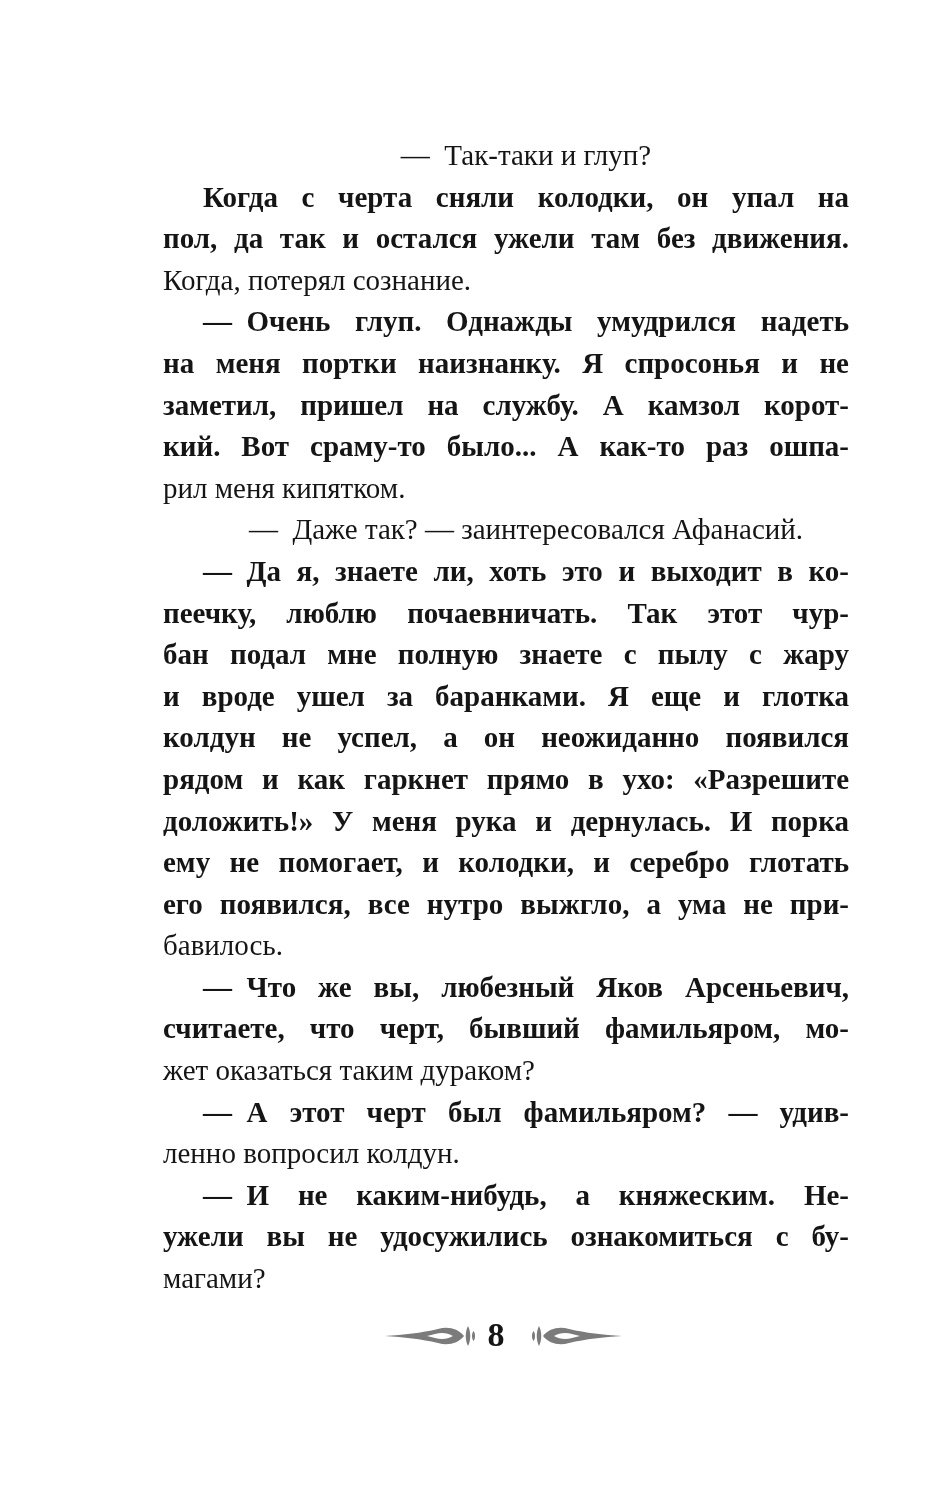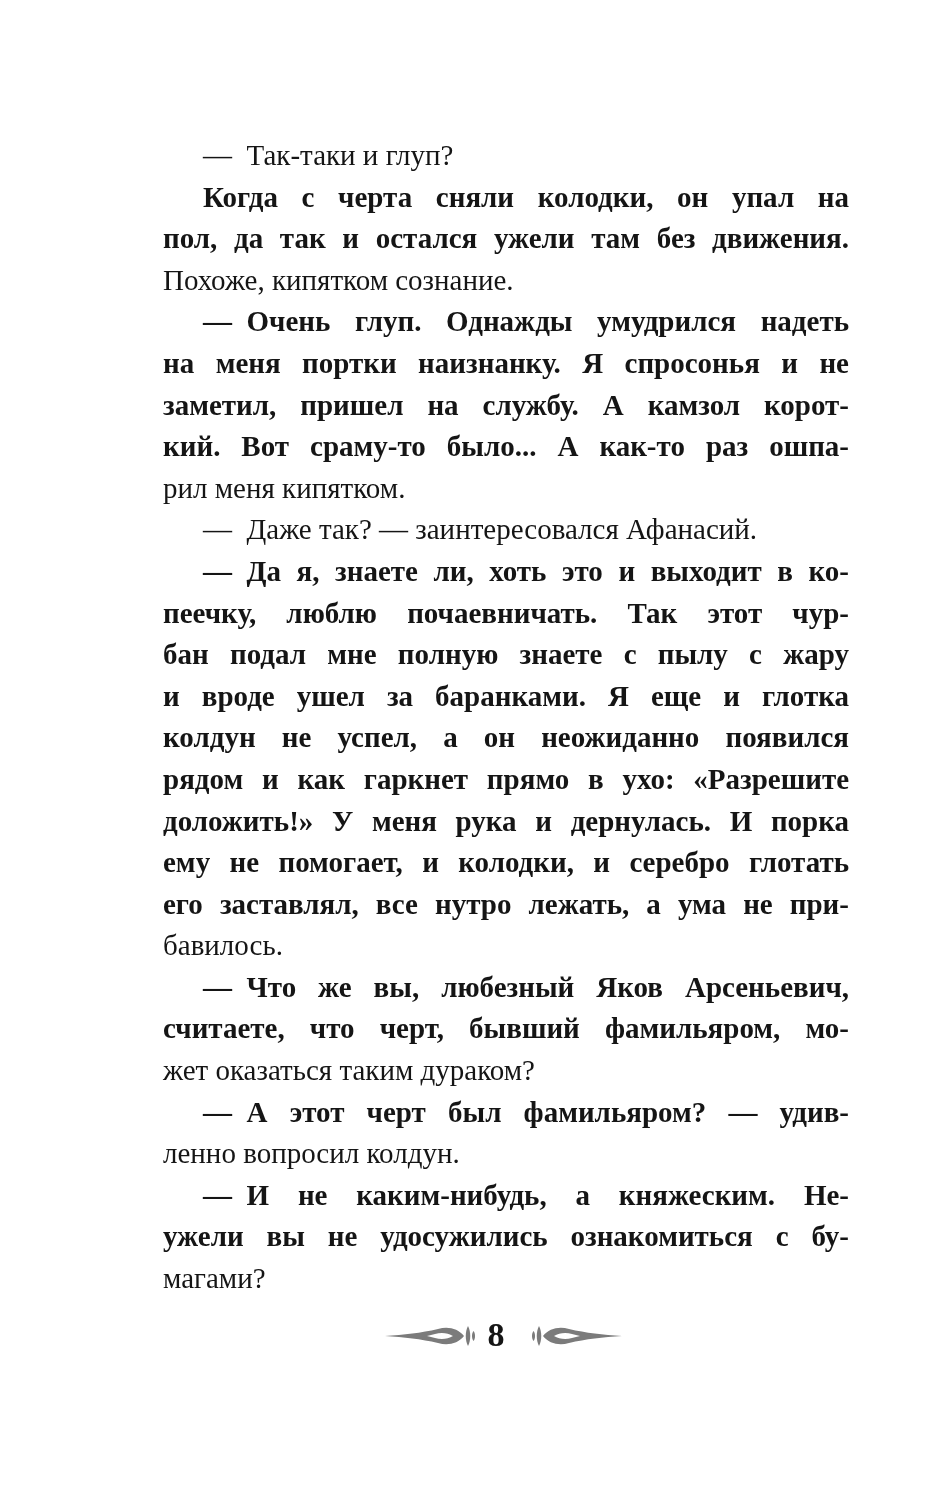--- a/index.html
+++ b/index.html
@@ -28,20 +28,21 @@
     white-space: pre-wrap;
   }
   .line.justify {
     text-align: justify;
     text-align-last: justify;
     text-justify: inter-word;
     font-weight: bold;
   }
   .line.indent {
     text-indent: 40px;
+    text-align: center;
   }
   .footer {
     position: absolute;
     left: 0;
     top: 1318px;
     width: 100%;
     display: flex;
     justify-content: center;
     align-items: center;
     transform: translateX(27px);
@@ -68,36 +69,36 @@
 </style>
 </head>
 <body>
 
 <div class="page">
 
   <div class="text-block" id="text-block">
       <div class="line indent">— Так-таки и глуп?</div>
       <div class="line indent justify">Когда с черта сняли колодки, он упал на</div>
       <div class="line justify">пол, да так и остался ужели там без движения.</div>
-      <div class="line">Похоже, кипятком сознание.</div>
+      <div class="line">Когда, потерял сознание.</div>
       <div class="line indent justify">— Очень глуп. Однажды умудрился надеть</div>
       <div class="line justify">на меня портки наизнанку. Я спросонья и не</div>
       <div class="line justify">заметил, пришел на службу. А камзол корот-</div>
       <div class="line justify">кий. Вот сраму-то было... А как-то раз ошпа-</div>
       <div class="line">рил меня кипятком.</div>
       <div class="line indent">— Даже так? — заинтересовался Афанасий.</div>
       <div class="line indent justify">— Да я, знаете ли, хоть это и выходит в ко-</div>
       <div class="line justify">пеечку, люблю почаевничать. Так этот чур-</div>
       <div class="line justify">бан подал мне полную знаете с пылу с жару</div>
       <div class="line justify">и вроде ушел за баранками. Я еще и глотка</div>
       <div class="line justify">колдун не успел, а он неожиданно появился</div>
       <div class="line justify">рядом и как гаркнет прямо в ухо: «Разрешите</div>
       <div class="line justify">доложить!» У меня рука и дернулась. И порка</div>
       <div class="line justify">ему не помогает, и колодки, и серебро глотать</div>
-      <div class="line justify">его заставлял, все нутро лежать, а ума не при-</div>
+      <div class="line justify">его появился, все нутро выжгло, а ума не при-</div>
       <div class="line">бавилось.</div>
       <div class="line indent justify">— Что же вы, любезный Яков Арсеньевич,</div>
       <div class="line justify">считаете, что черт, бывший фамильяром, мо-</div>
       <div class="line">жет оказаться таким дураком?</div>
       <div class="line indent justify">— А этот черт был фамильяром? — удив-</div>
       <div class="line">ленно вопросил колдун.</div>
       <div class="line indent justify">— И не каким-нибудь, а княжеским. Не-</div>
       <div class="line justify">ужели вы не удосужились ознакомиться с бу-</div>
       <div class="line">магами?</div>
     </div>

